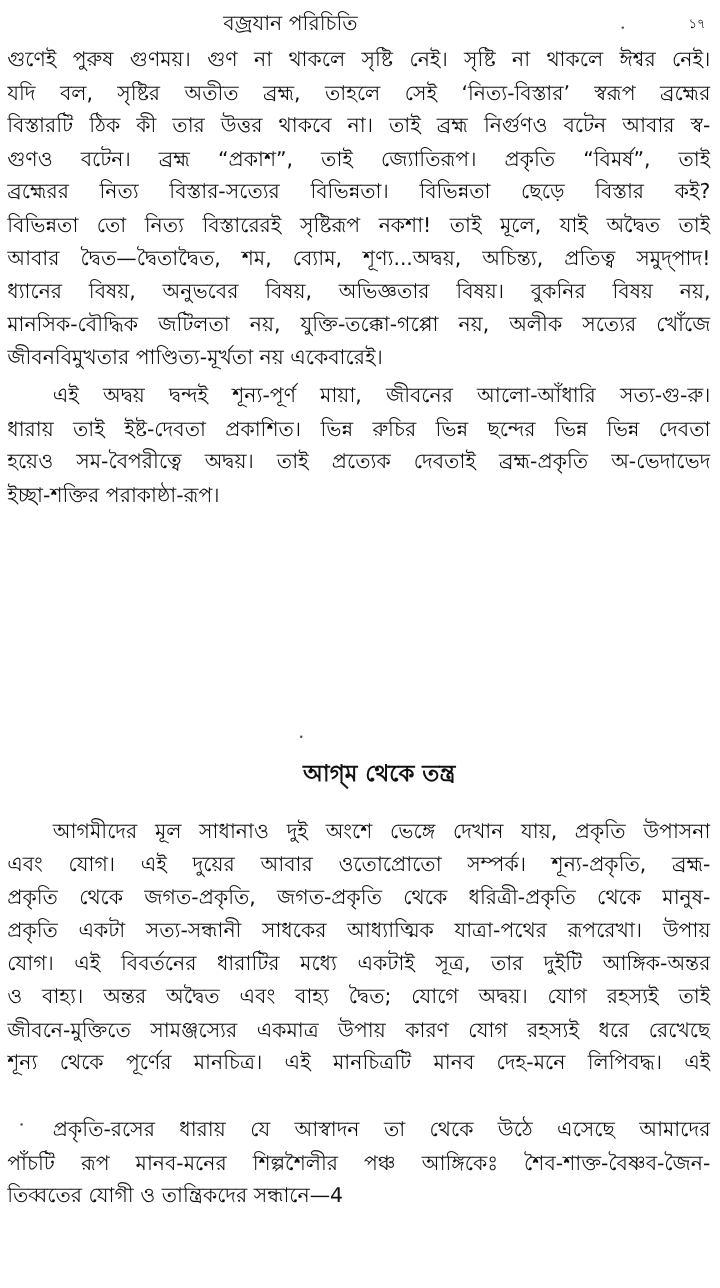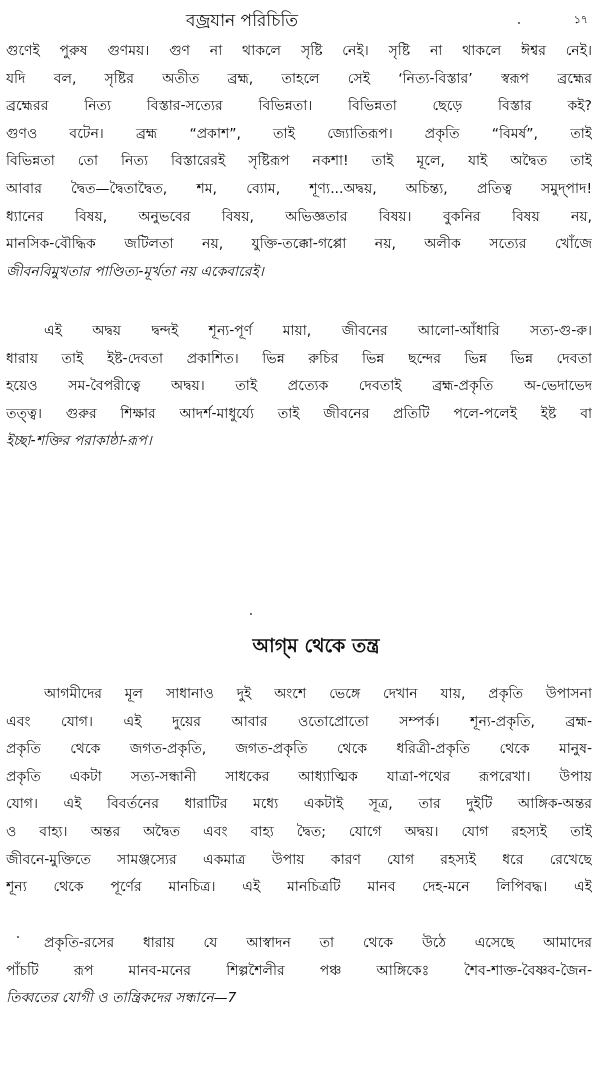--- a/index.html
+++ b/index.html
@@ -12,60 +12,60 @@
   }
   .running-title {
     position: absolute; top: 8px; left: 0; width: 484px; text-align: center;
     font-size: 17px; line-height: 24px;
   }
   .page-number {
     position: absolute; top: 8px; right: 12px; font-size: 11px; line-height: 24px;
   }
   .text-block {
     position: absolute; left: 6px; width: 586px;
-    font-size: 14px; line-height: 27.6px;
+    font-size: 17px; line-height: 27.6px;
   }
   .line {
     display: block; white-space: nowrap; text-align: justify; text-align-last: justify;
     height: 27.6px; overflow: hidden;
   }
-  .line.last { text-align-last: left; font-style: italic; }
+  .line.last { text-align-last: left; }
   .line.indent { padding-left: 38px; }
   .heading {
     position: absolute; top: 631px; left: 0; width: 600px; text-align: center;
     font-size: 19px; font-weight: bold; line-height: 28px; padding-left: 16px;
   }
   .dot { position: absolute; width: 2px; height: 2px; background: #444; border-radius: 1px; }
 </style>
 </head>
 <body>
 
 <div class="header">
   <div class="running-title">বজ্রযান পরিচিতি</div>
   <div class="page-number">১৭</div>
 </div>
 <div class="dot" style="top:22px; left:518px;"></div>
 
 <div class="text-block" style="top:37px;">
   <span class="line">গুণেই পুরুষ গুণময়। গুণ না থাকলে সৃষ্টি নেই। সৃষ্টি না থাকলে ঈশ্বর নেই।</span>
   <span class="line">যদি বল, সৃষ্টির অতীত ব্রহ্ম, তাহলে সেই ‘নিত্য-বিস্তার’ স্বরূপ ব্রহ্মের</span>
+  <span class="line">বিস্তারটি ঠিক কী তার উত্তর থাকবে না। তাই ব্রহ্ম নির্গুণও বটেন আবার স্ব-</span>
+  <span class="line">গুণও বটেন। ব্রহ্ম “প্রকাশ”, তাই জ্যোতিরূপ। প্রকৃতি “বিমর্ষ”, তাই</span>
   <span class="line">ব্রহ্মেরর নিত্য বিস্তার-সত্যের বিভিন্নতা। বিভিন্নতা ছেড়ে বিস্তার কই?</span>
-  <span class="line">গুণও বটেন। ব্রহ্ম “প্রকাশ”, তাই জ্যোতিরূপ। প্রকৃতি “বিমর্ষ”, তাই</span>
   <span class="line">বিভিন্নতা তো নিত্য বিস্তারেরই সৃষ্টিরূপ নকশা! তাই মূলে, যাই অদ্বৈত তাই</span>
   <span class="line">আবার দ্বৈত—দ্বৈতাদ্বৈত, শম, ব্যোম, শূণ্য...অদ্বয়, অচিন্ত্য, প্রতিত্ব সমুদ্‌পাদ!</span>
   <span class="line">ধ্যানের বিষয়, অনুভবের বিষয়, অভিজ্ঞতার বিষয়। বুকনির বিষয় নয়,</span>
   <span class="line">মানসিক-বৌদ্ধিক জটিলতা নয়, যুক্তি-তক্কো-গপ্পো নয়, অলীক সত্যের খোঁজে</span>
   <span class="line last">জীবনবিমুখতার পাণ্ডিত্য-মূর্খতা নয় একেবারেই।</span>
 </div>
 
 <div class="text-block" style="top:317px;">
   <span class="line indent">এই অদ্বয় দ্বন্দই শূন্য-পূর্ণ মায়া, জীবনের আলো-আঁধারি সত্য-গু-রু।</span>
   <span class="line">ধারায় তাই ইষ্ট-দেবতা প্রকাশিত। ভিন্ন রুচির ভিন্ন ছন্দের ভিন্ন ভিন্ন দেবতা</span>
   <span class="line">হয়েও সম-বৈপরীত্বে অদ্বয়। তাই প্রত্যেক দেবতাই ব্রহ্ম-প্রকৃতি অ-ভেদাভেদ</span>
-  <span class="line">তত্ত্ব। গুরুর শিক্ষার আদর্শ-মাধুর্য্যে তাই জীবনের প্রতিটি পলে-পলেই ইষ্ট বা</span>
   <span class="line last">ইচ্ছা-শক্তির পরাকাষ্ঠা-রূপ।</span>
 </div>
 
 <div class="dot" style="top:613px; left:250px;"></div>
 
 <div class="heading">আগ্‌ম থেকে তন্ত্র</div>
 
 <div class="text-block" style="top:680px;">
   <span class="line indent">আগমীদের মূল সাধানাও দুই অংশে ভেঙ্গে দেখান যায়, প্রকৃতি উপাসনা</span>
   <span class="line">এবং যোগ। এই দুয়ের আবার ওতোপ্রোতো সম্পর্ক। শূন্য-প্রকৃতি, ব্রহ্ম-</span>
@@ -73,15 +73,15 @@
   <span class="line">প্রকৃতি একটা সত্য-সন্ধানী সাধকের আধ্যাত্মিক যাত্রা-পথের রূপরেখা। উপায়</span>
   <span class="line">যোগ। এই বিবর্তনের ধারাটির মধ্যে একটাই সূত্র, তার দুইটি আঙ্গিক-অন্তর</span>
   <span class="line">ও বাহ্য। অন্তর অদ্বৈত এবং বাহ্য দ্বৈত; যোগে অদ্বয়। যোগ রহস্যই তাই</span>
   <span class="line">জীবনে-মুক্তিতে সামঞ্জস্যের একমাত্র উপায় কারণ যোগ রহস্যই ধরে রেখেছে</span>
   <span class="line">শূন্য থেকে পূর্ণের মানচিত্র। এই মানচিত্রটি মানব দেহ-মনে লিপিবদ্ধ। এই</span>
 </div>
 
 <div class="text-block" style="top:929px;">
   <span class="line indent">প্রকৃতি-রসের ধারায় যে আস্বাদন তা থেকে উঠে এসেছে আমাদের</span>
   <span class="line">পাঁচটি রূপ মানব-মনের শিল্পশৈলীর পঞ্চ আঙ্গিকেঃ শৈব-শাক্ত-বৈষ্ণব-জৈন-</span>
-  <span class="line last">তিব্বতের যোগী ও তান্ত্রিকদের সন্ধানে—7</span>
+  <span class="line last">তিব্বতের যোগী ও তান্ত্রিকদের সন্ধানে—4</span>
 </div>
 <div class="dot" style="top:936px; left:17px;"></div>
 
 </body></html>

